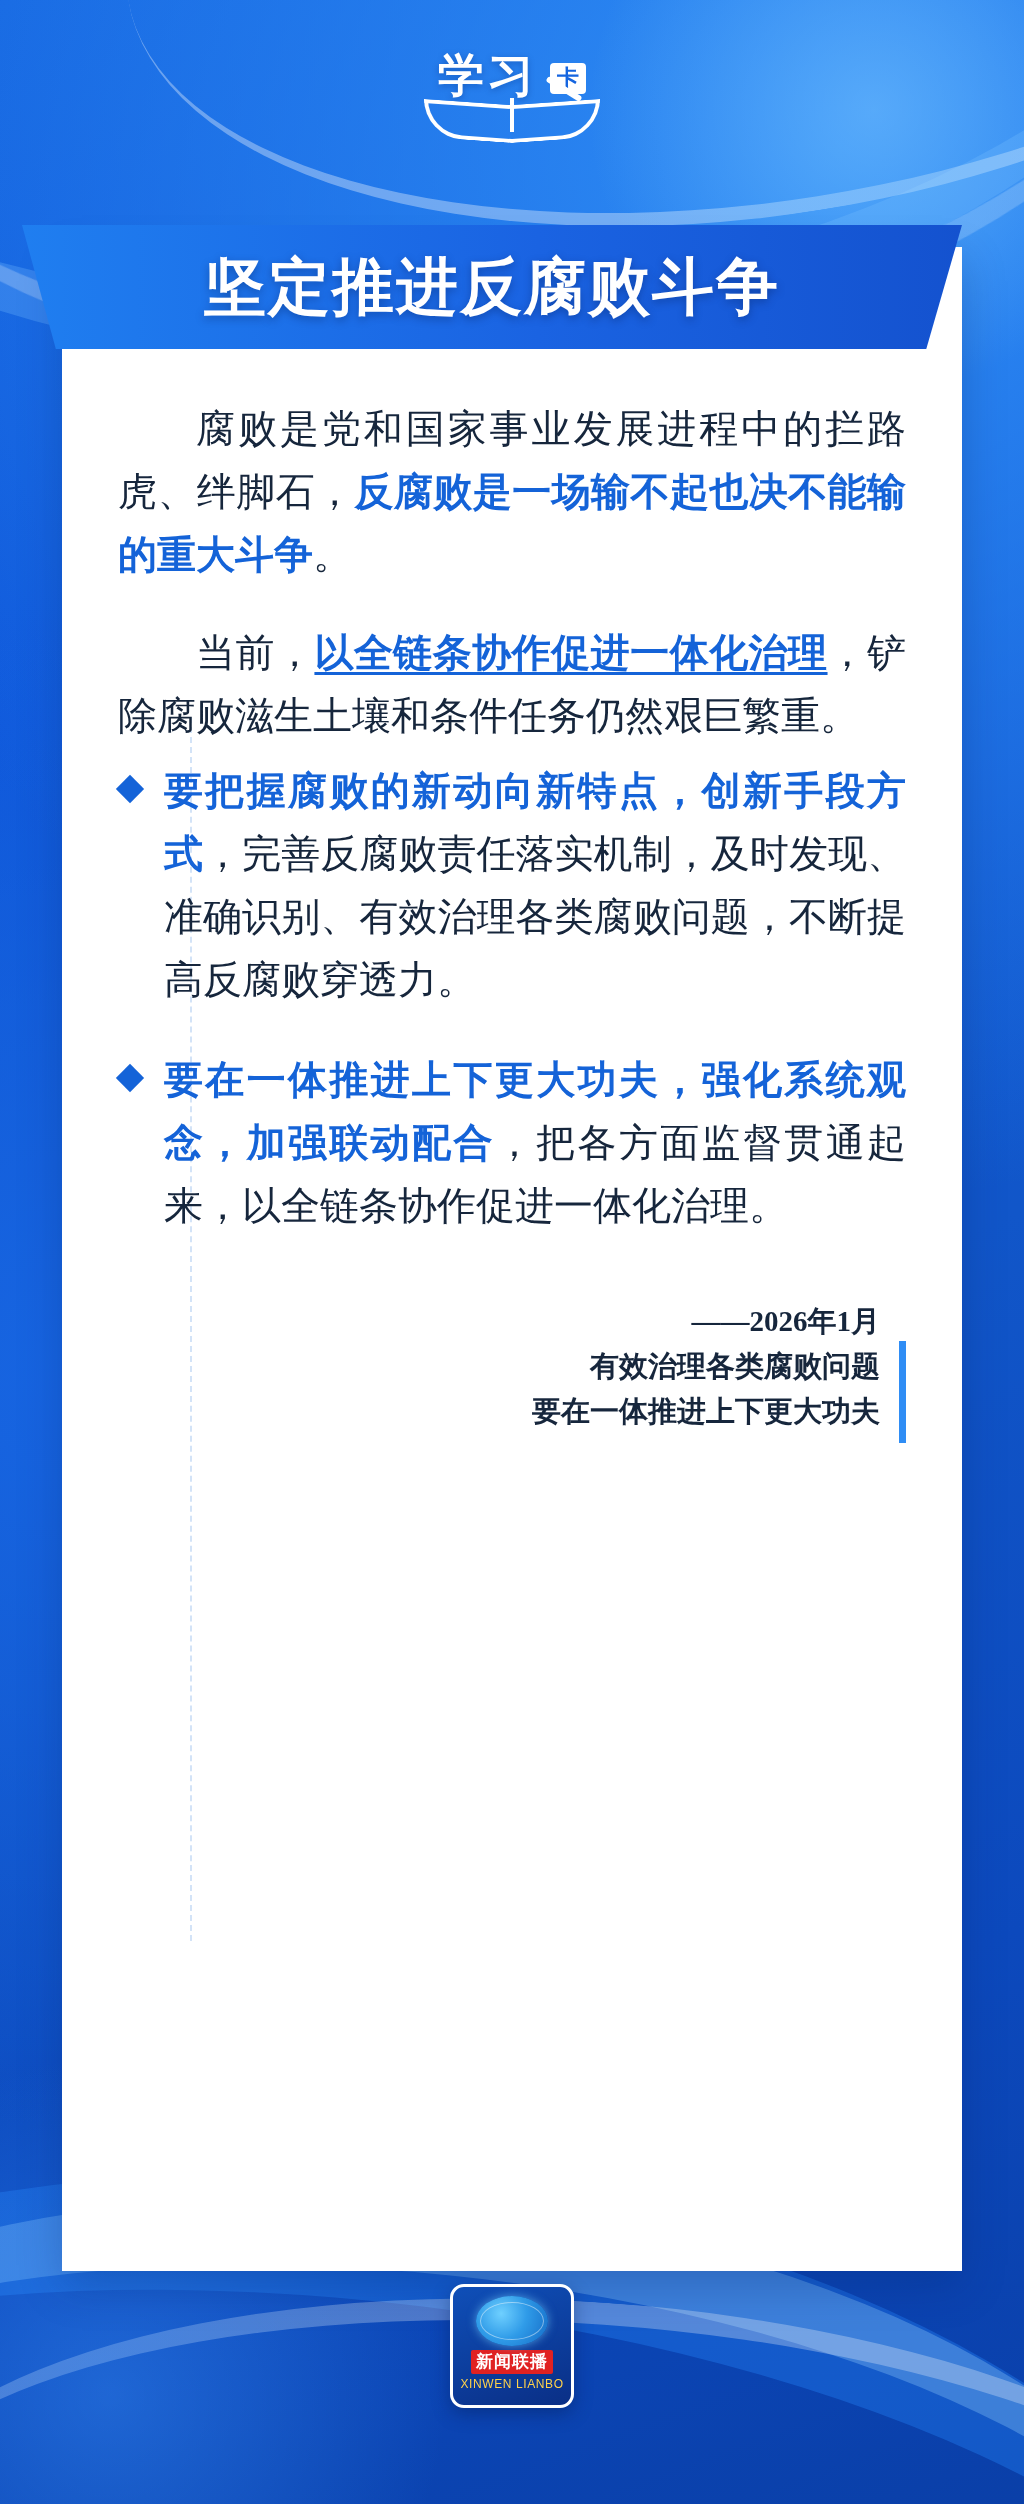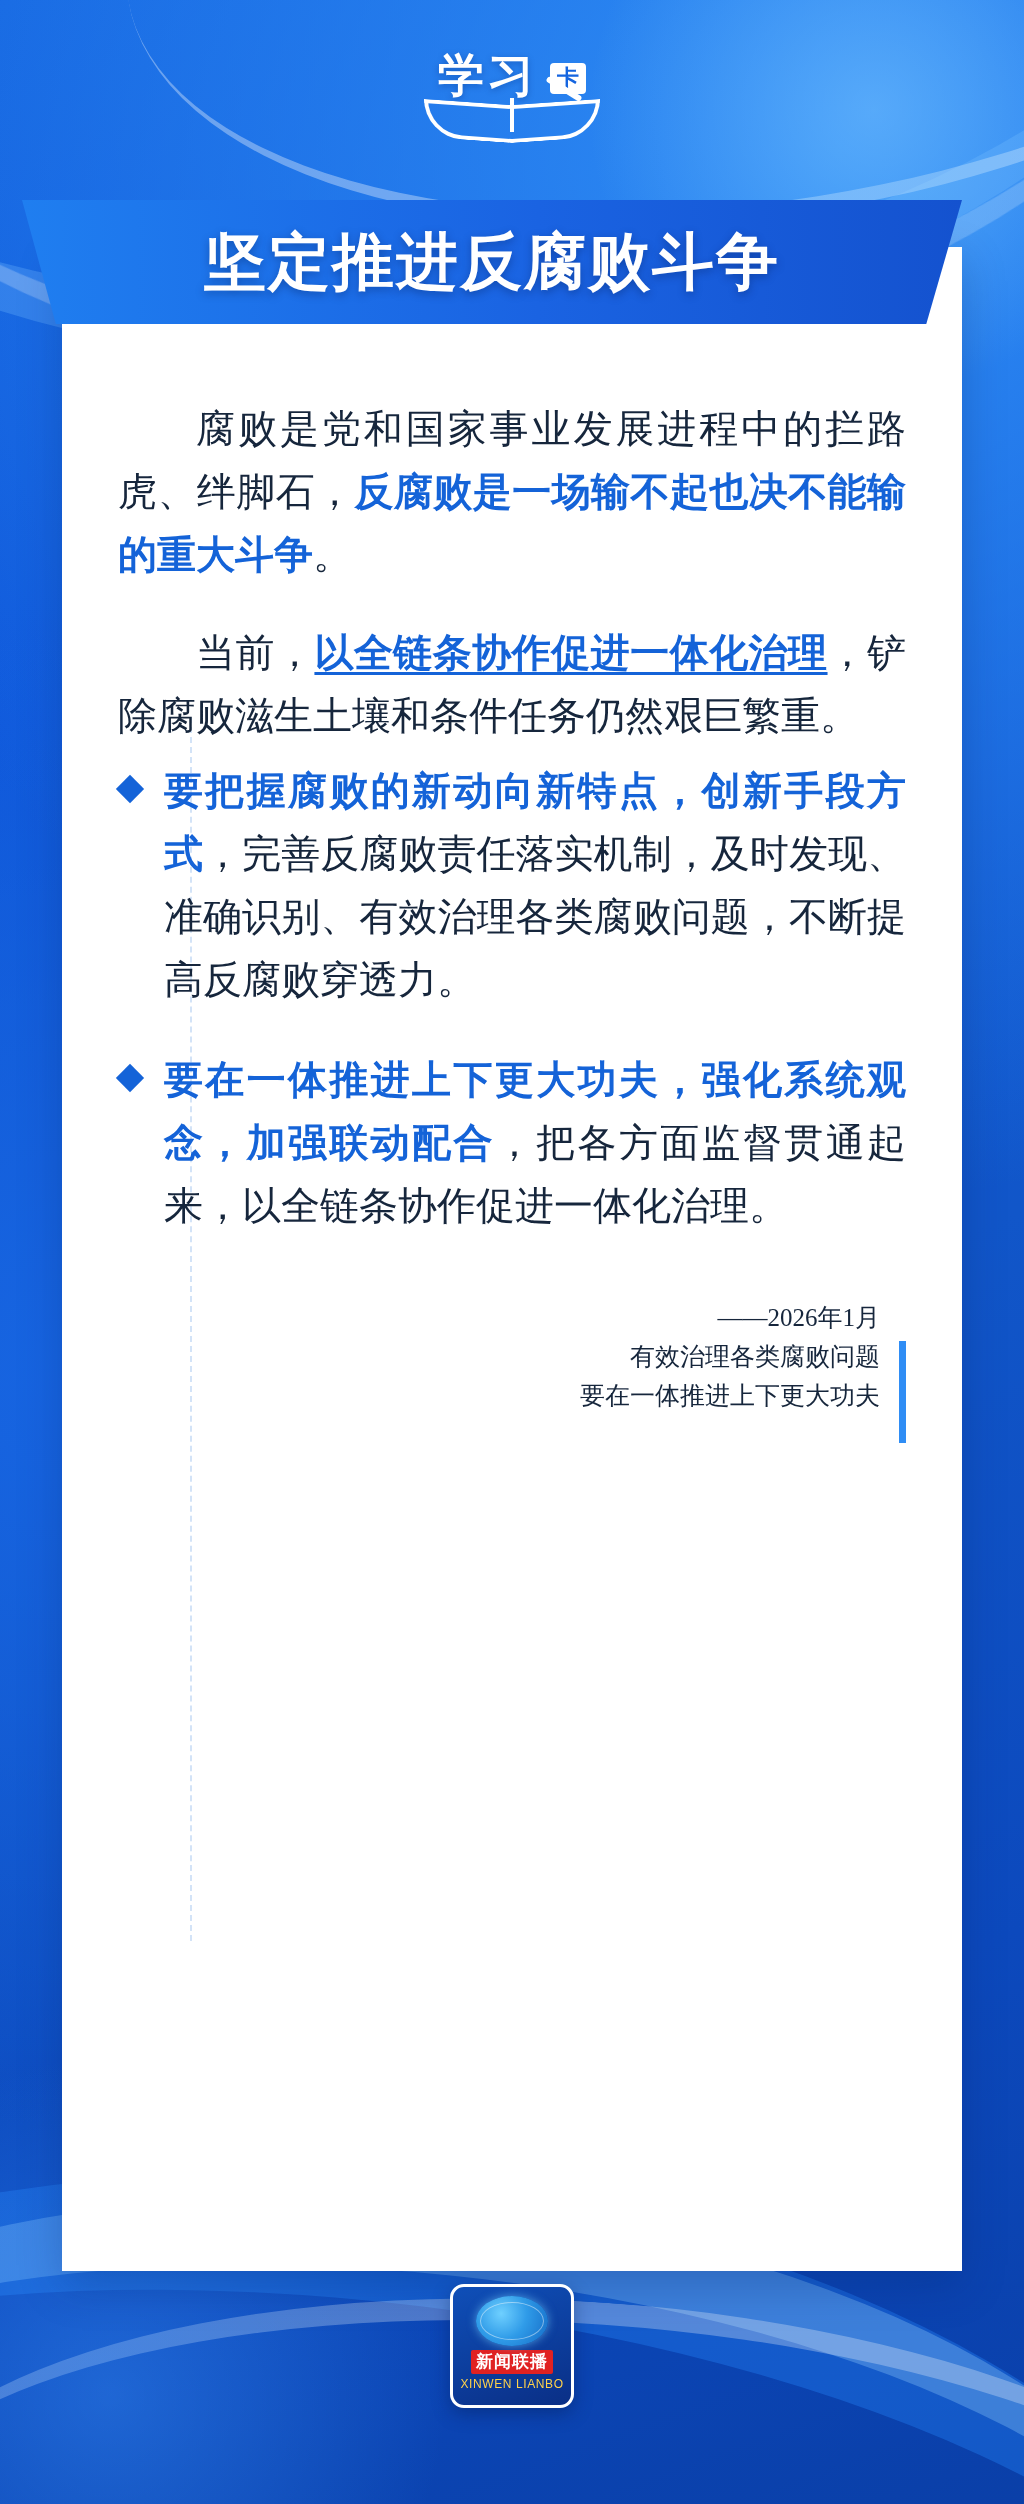--- a/index.html
+++ b/index.html
@@ -158,21 +158,21 @@
     width: 40px;
     height: 6px;
     background: #ffffff;
     transform: rotate(32deg);
     border-radius: 3px;
   }
 
   
   .title-banner {
     position: absolute;
-    top: 200px;
+    top: 225px;
     left: 22px;
     width: 940px;
     height: 124px;
     background: linear-gradient(90deg, #1f7ef0 0%, #1a63e2 55%, #1452cf 100%);
     box-shadow: 0 8px 22px rgba(0,30,90,0.28);
     clip-path: polygon(0 0, 100% 0, 96.2% 100%, 3.6% 100%);
     display: flex;
     align-items: center;
     justify-content: center;
   }
@@ -265,23 +265,24 @@
   
   .attrib {
     margin-top: 62px;
     position: relative;
     padding-right: 26px;
     text-align: right;
     font-family: "Liberation Serif", serif;
     color: #16263c;
   }
   .attrib-line {
-    font-size: 25px;
+    font-size: 29px;
     line-height: 1.55;
     white-space: nowrap;
+    font-weight: bold;
   }
   .attrib-bar {
     position: absolute;
     right: 0;
     top: 42px;
     width: 7px;
     height: 102px;
     background: #2f8df5;
   }
 

